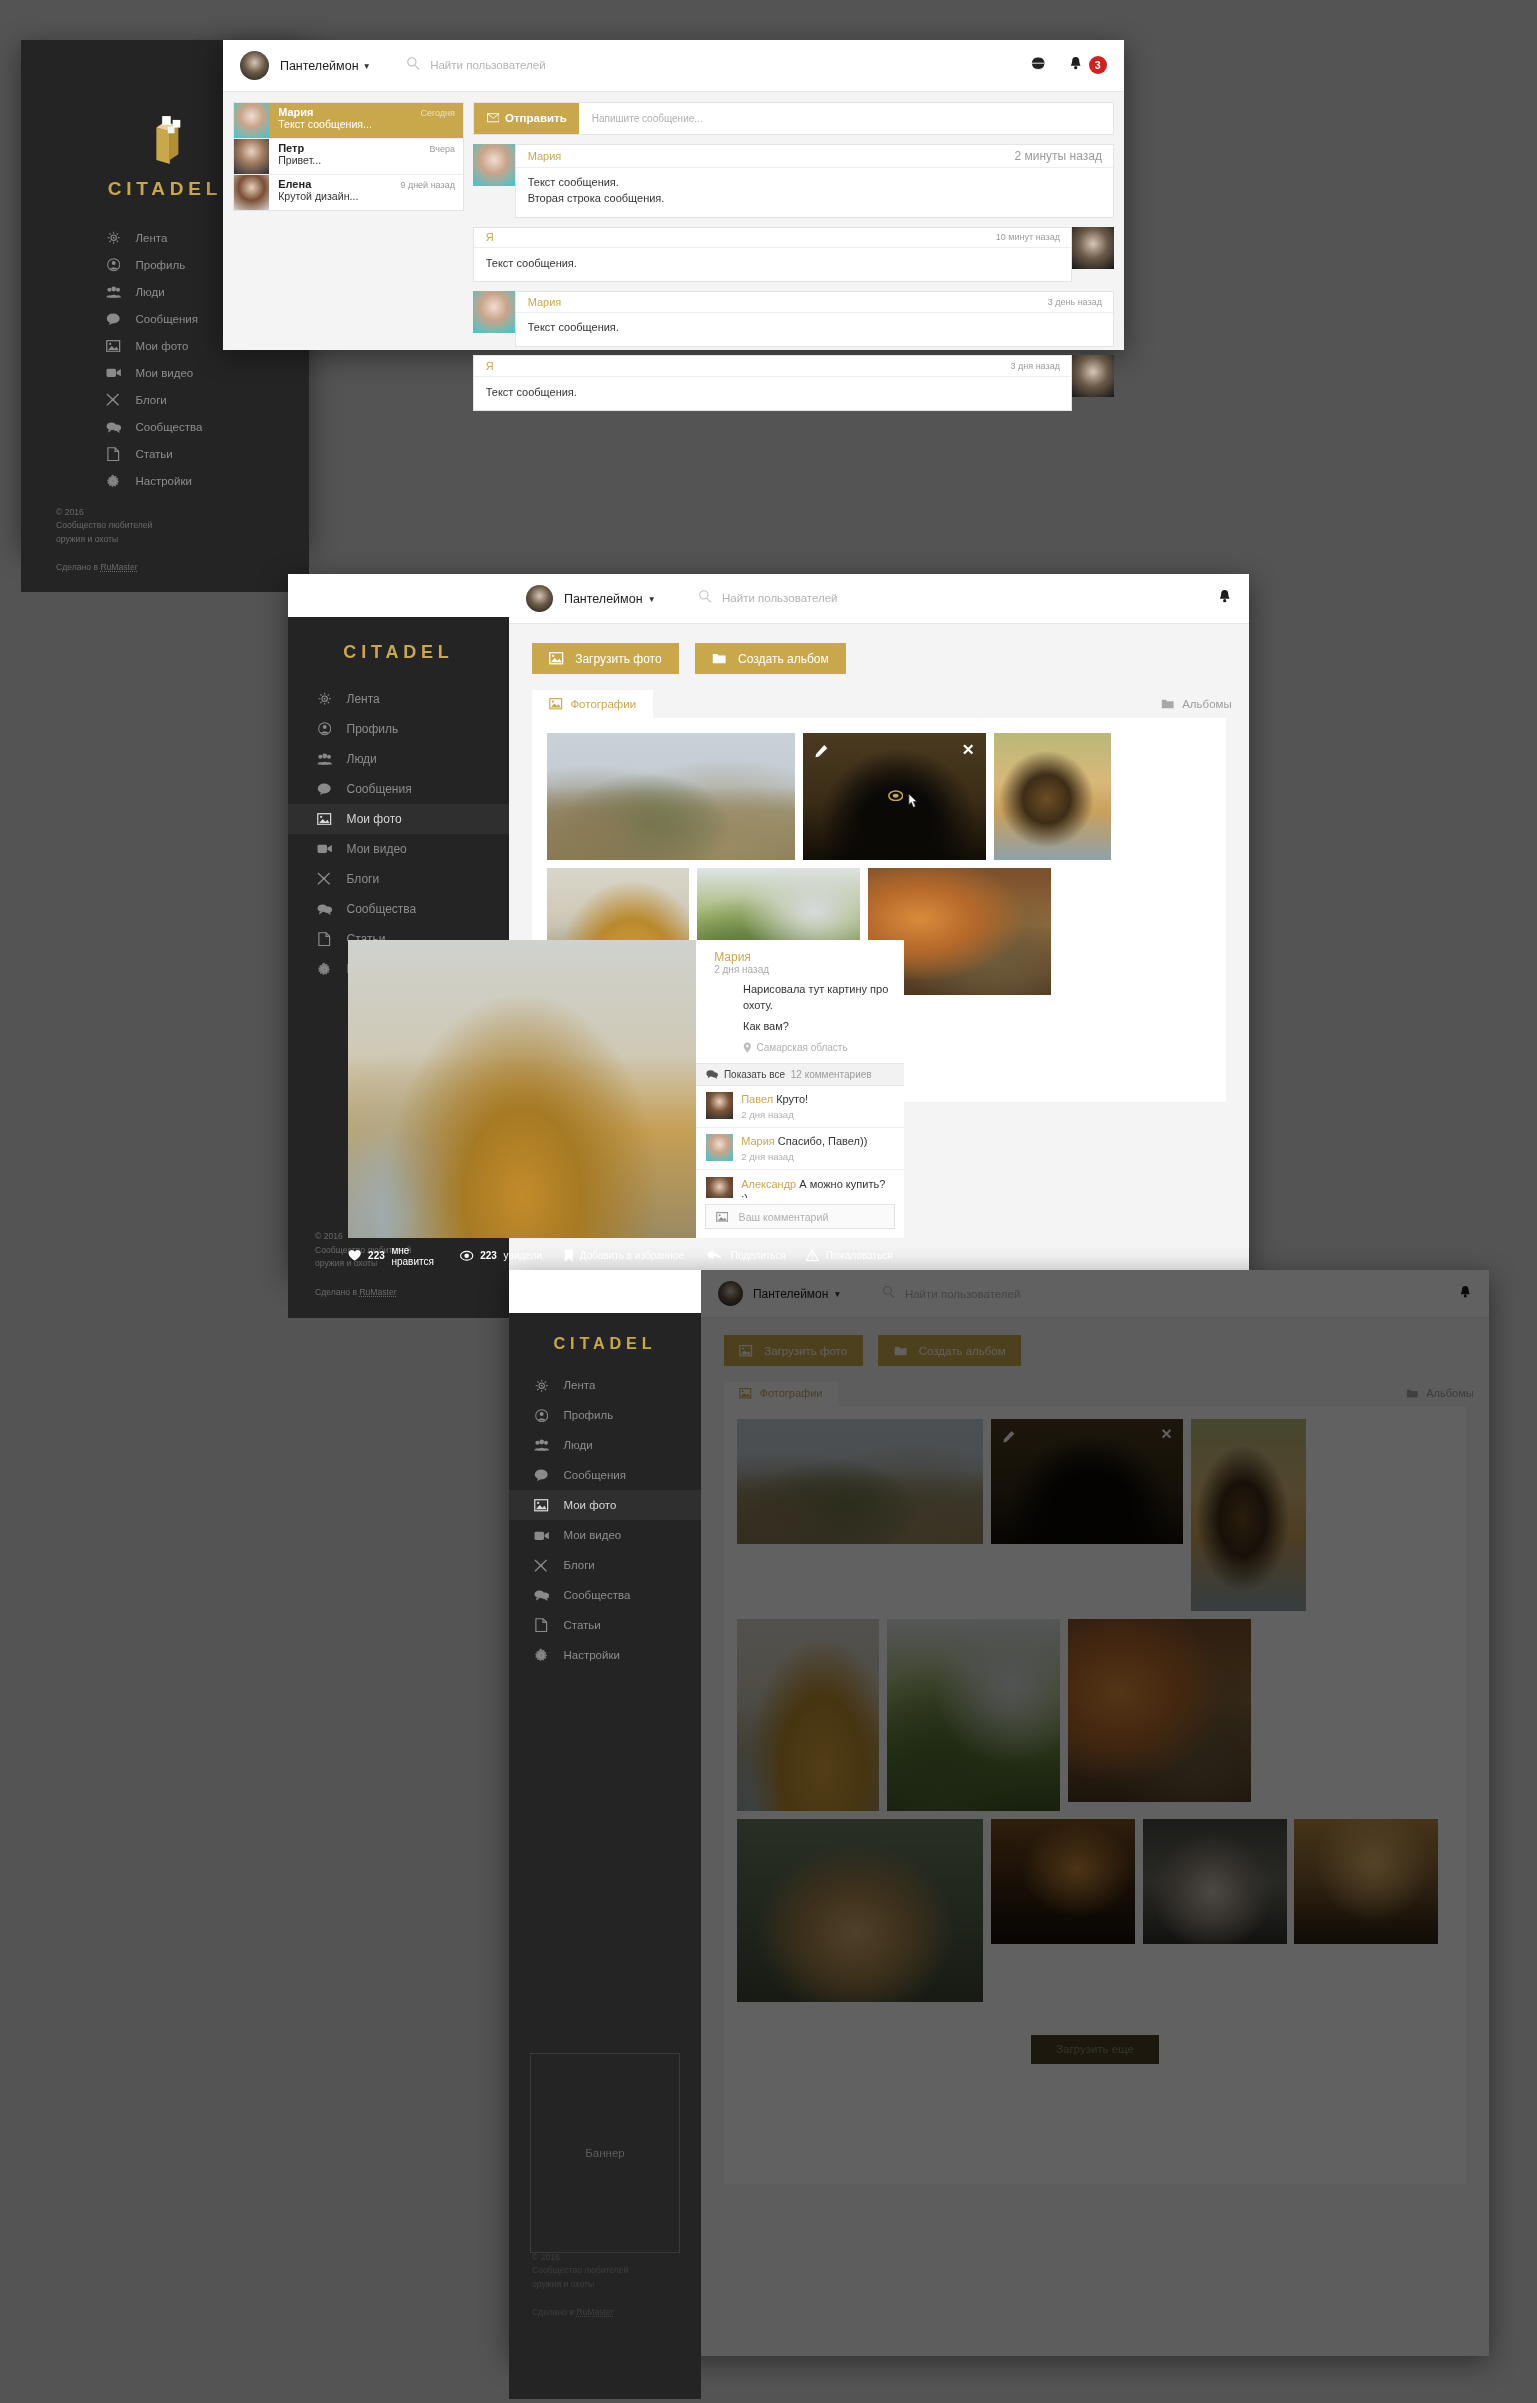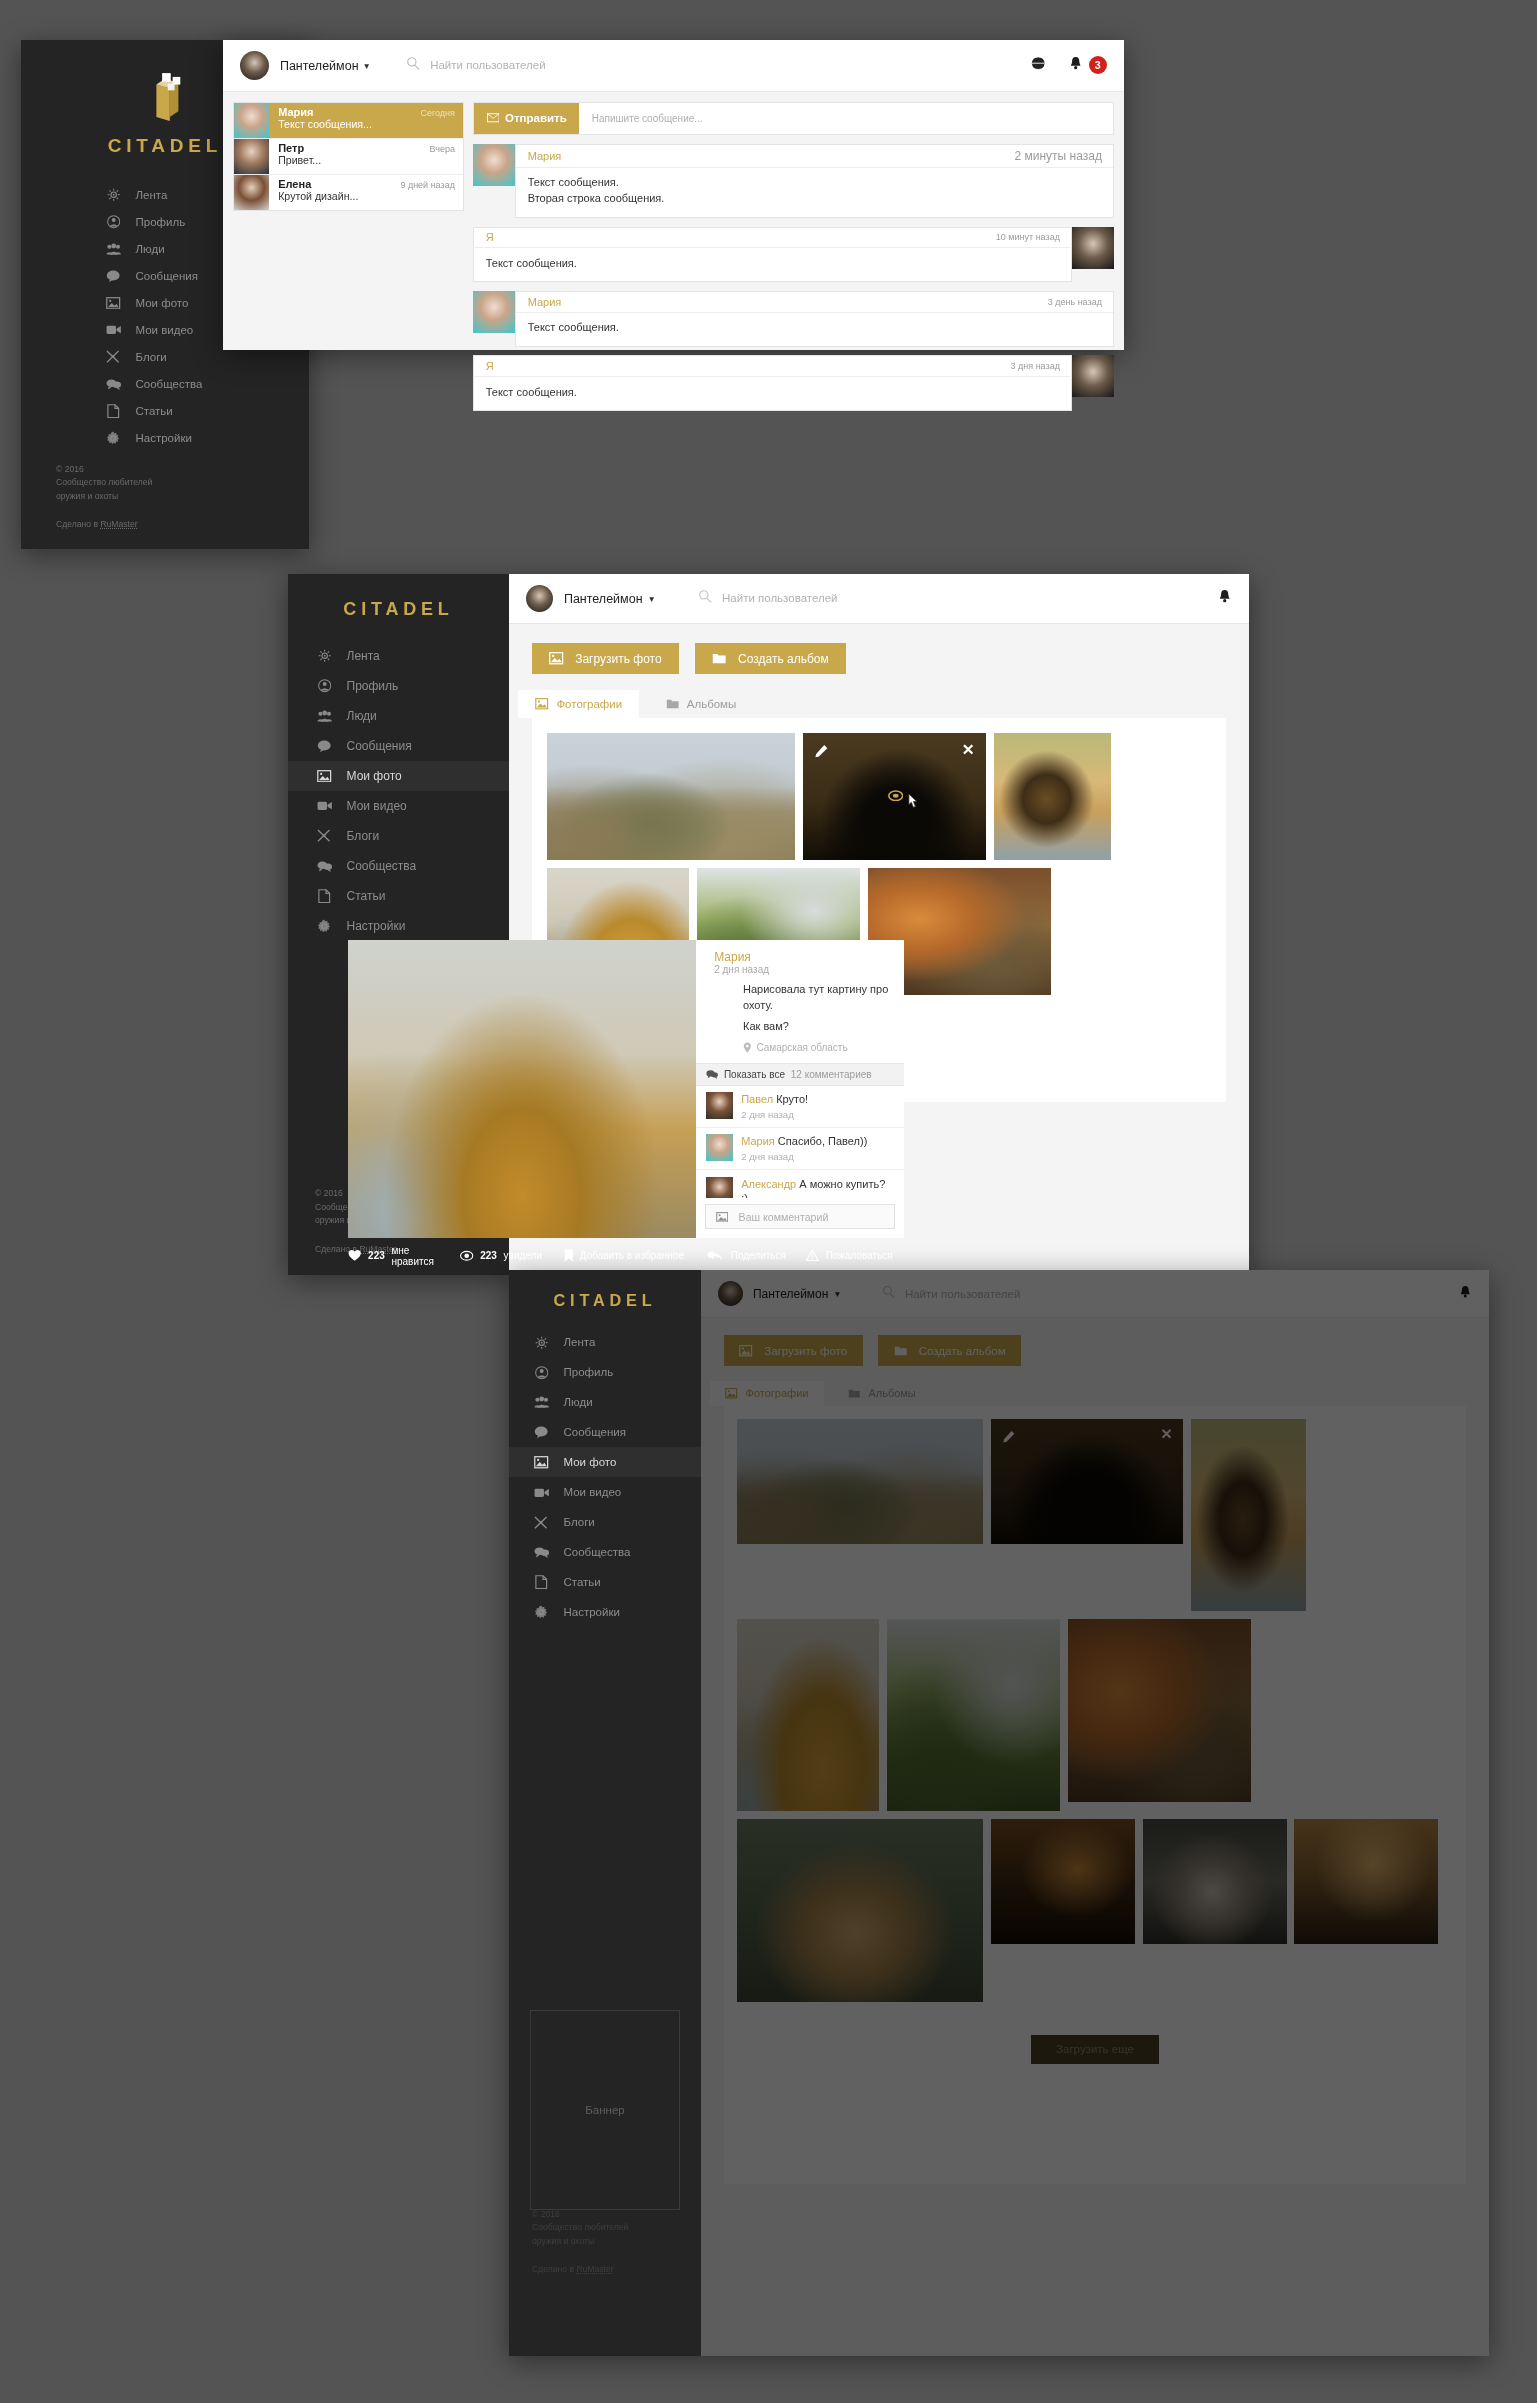--- a/index.html
+++ b/index.html
@@ -8,21 +8,21 @@
     background: #545454;
     font-family: "Liberation Sans", sans-serif;
     overflow: hidden;
   }
   .stage { position: relative; width: 1537px; height: 2404px; }
 
   
   .window { position: absolute; background: #fff; box-shadow: 0 5.8px 27px rgba(0,0,0,.45); }
 
   
-  .sidebar { background: #242424; height: 100%; position: relative; }
+  .sidebar { background: #242424; height: 100%; position: relative; margin-top: 43px; }
   .logo-wrap { text-align: center; padding-top: 33px; }
   .logo-mark { margin: 0 auto 9.6px; }
   .logo-text { color: #c9a84c; letter-spacing: 4.8px; font-weight: 700; }
   .nav { margin-top: 25px; }
   .nav-item {
     display: flex; align-items: center; gap: 12.5px;
     color: #8d8d8d; cursor: pointer;
     padding: 0 0 0 35px;
   }
   .nav-item .nic { width: 19px; display: flex; justify-content: center; align-items: center; color: #8a8a8a; }
@@ -68,21 +68,21 @@
   .bubble .bh .who { color: #c9a84c; }
   .bubble .bh .when { margin-left: auto; color: #9b9b9b; }
   .bubble .bb { padding: 7.7px 11.5px 9.6px; color: #333; line-height: 1.45; }
   .msg-row.me .bubble { margin-right: 0; }
 
   
   #w2 { left: 288px; top: 574px; width: 961px; height: 701px; }
   #w2 .sidebar { width: 221px; }
   #w2 .content { position: absolute; left: 221px; top: 0; right: 0; bottom: 0; background: #f4f4f4; }
   .btn-gold { background: #c9a84c; color: #fff; display: inline-flex; align-items: center; gap: 11.5px; }
-  .tabs { display: flex; gap: 9px; padding-left: 9px; }
+  .tabs { display: flex; gap: 9px; padding-left: 23px; justify-content: space-between; }
   .tab { display: flex; align-items: center; gap: 7.7px; color: #9d9d9d; cursor: pointer; }
   .tab.active { background: #fff; color: #c9a84c; }
   .panel { background: #fff; }
   .grid { display: flex; flex-wrap: wrap; gap: 7.7px; }
   .ph { position: relative; overflow: hidden; cursor: pointer; }
   .ph .ic { position: absolute; color: #fff; }
 
   
   #w3 { left: 509px; top: 1270px; width: 980px; height: 1086px; }
   #w3 .sidebar { width: 192px; }

